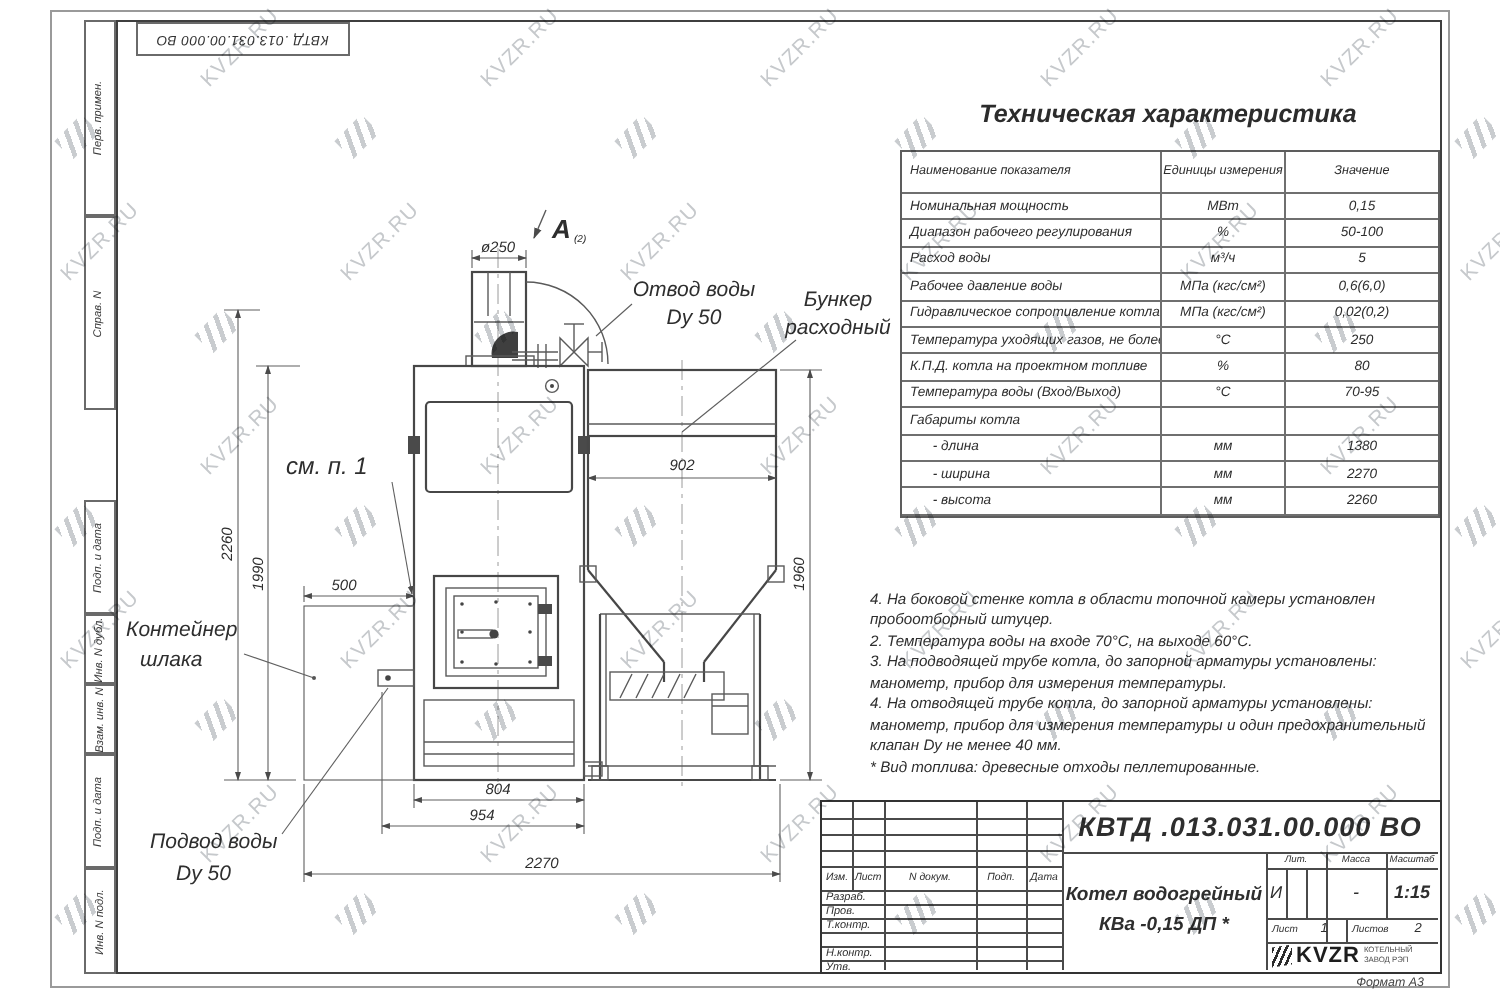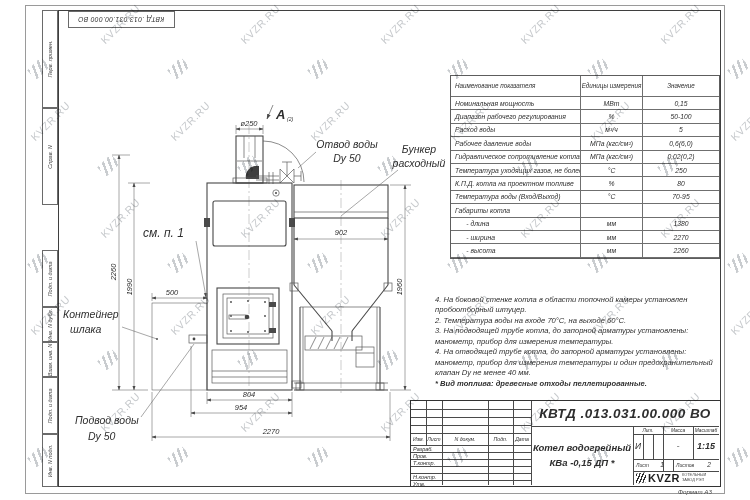--- a/index.html
+++ b/index.html
@@ -26,21 +26,21 @@
   .spec-head > div:nth-child(1){justify-content:flex-start;padding-left:4px;}
   .spec-head > div:nth-child(3n){border-right:none;}
   .spec-grid{grid-auto-rows:13.4px;}
   .spec-grid .td{border-right:0.8px solid #6f6f6f;border-bottom:0.8px solid #6f6f6f;
        font-size:6.8px;font-style:italic;display:flex;align-items:center;justify-content:center;overflow:hidden;}
   .spec-grid .td.c0{justify-content:flex-start;padding-left:4px;white-space:pre;}
   .spec-grid .td:nth-child(3n){border-right:none;}
   
   .notes{position:absolute;left:435px;top:295px;width:290px;font-size:7.6px;font-style:italic;line-height:1.38;color:#2e2e2e;}
   .notes p{margin:0;}
-  .fuel-note{margin-top:9px;font-weight:bold;}
+  .fuel-note{margin-top:9px;}
   
   .tblock{position:absolute;left:410px;top:400px;width:311px;height:87px;border:1.5px solid #333;box-sizing:border-box;}
   .tb-v{position:absolute;width:1px;background:#4a4a4a;}
   .tb-h{position:absolute;height:1px;background:#4a4a4a;}
   .tb-txt{position:absolute;font-style:italic;color:#2e2e2e;}
   .tb-doc{left:120px;top:0;width:188px;height:25px;line-height:25px;text-align:center;
           font-size:13.5px;font-weight:bold;letter-spacing:0.5px;}
   .tb-name{left:120px;top:25px;width:102px;height:59px;display:flex;flex-direction:column;
            align-items:center;justify-content:center;font-size:9.5px;font-weight:bold;line-height:1.5;text-align:center;}
   .tb-small{font-size:5.2px;text-align:center;}
@@ -91,20 +91,21 @@
       <span>Подп. и дата</span>
     </div>
   <div class="vcell" style="top:434px;height:53px;">
       <span>Инв. N подл.</span>
     </div>
 
   <div class="flipbox">
       <span>КВТД .013.031.00.000 ВО</span>
     </div>
 
+  <div class="spec-title">Техническая характеристика</div>
   <div class="spec-wrap">
     <div class="spec-head">
       <div>Наименование показателя</div>
       <div>Единицы измерения</div>
       <div>Значение</div>
     </div>
     <div class="spec-grid" id="spec-rows">
         <div class="td c0">Номинальная мощность</div>
         <div class="td c1">МВт</div>
         <div class="td c2">0,15</div>

